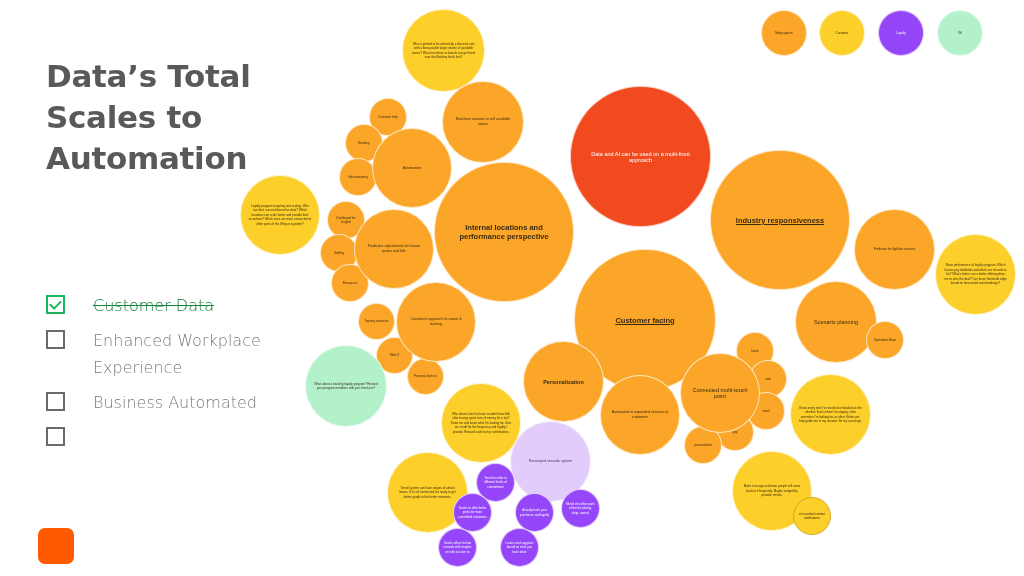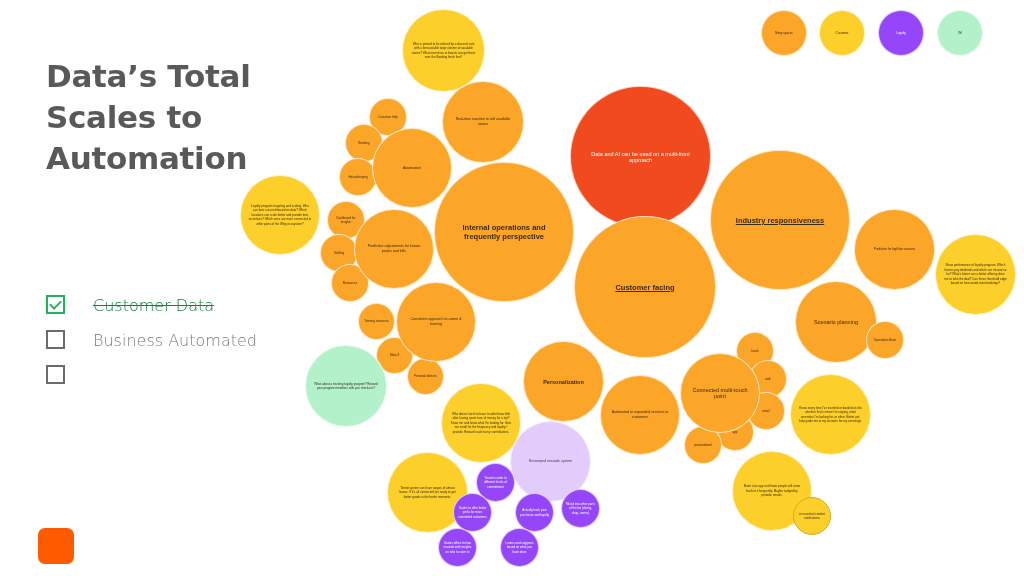--- a/index.html
+++ b/index.html
@@ -63,20 +63,24 @@
   <span>Automation</span>
 </div>
 
 <div class="checklist">
   <div class="check-item">
     <div class="check-box checked"></div>
     <div class="check-label done">Customer Data</div>
   </div>
   <div class="check-item">
     <div class="check-box"></div>
+    <div class="check-label">Enhanced Workplace Experience</div>
+  </div>
+  <div class="check-item">
+    <div class="check-box"></div>
     <div class="check-label">Business Automated</div>
   </div>
   <div class="check-item">
     <div class="check-box"></div>
   </div>
 </div>
 
 <div class="brand-square"></div>
 
 <div class="bubble c-orange fs-xs" style="left:761px;top:10px;width:46px;height:46px;">
@@ -124,21 +128,21 @@
     <span>Staffing</span>
   </div>
 <div class="bubble c-orange fs-xs" style="left:331px;top:264px;width:38px;height:38px;">
     <span>Resources</span>
   </div>
 <div class="bubble c-orange fs-s" style="left:354px;top:209px;width:80px;height:80px;">
     <span>Predictive adjustments for known peaks and lulls</span>
   </div>
 
 <div class="bubble c-orange fs-l" style="left:434px;top:162px;width:140px;height:140px;font-weight:bold;">
-    <span>Internal operations and frequently perspective</span>
+    <span>Internal locations and performance perspective</span>
   </div>
 
 <div class="bubble c-orange fs-xs" style="left:358px;top:303px;width:37px;height:37px;">
     <span>Training resources</span>
   </div>
 <div class="bubble c-orange fs-xs" style="left:376px;top:337px;width:37px;height:37px;">
     <span>Meta 3</span>
   </div>
 <div class="bubble c-orange fs-xs" style="left:407px;top:358px;width:37px;height:37px;">
     <span>Personal devices</span>
@@ -166,21 +170,21 @@
     <span>Show performance of loyalty program. Which factors pay dividends and which are missed so far? What's better can a better offering drive me to take the deal? Can these threshold edge based on forecasted room bookings?</span>
   </div>
 
 <div class="bubble c-orange fs-m" style="left:795px;top:281px;width:82px;height:82px;">
     <span>Scenario planning</span>
   </div>
 <div class="bubble c-orange fs-xs" style="left:866px;top:321px;width:38px;height:38px;">
     <span>Operations Brain</span>
   </div>
 
-<div class="bubble c-orange fs-l" style="left:574px;top:216px;width:142px;height:142px;font-weight:bold;">
+<div class="bubble c-orange fs-l" style="left:574px;top:249px;width:142px;height:142px;font-weight:bold;">
     <span class="u">Customer facing</span>
   </div>
 
 <div class="bubble c-orange fs-m" style="left:523px;top:341px;width:81px;height:81px;font-weight:bold;">
     <span>Personalization</span>
   </div>
 
 <div class="bubble c-orange fs-s" style="left:600px;top:375px;width:80px;height:80px;">
     <span>Automated or expanded services to customers</span>
   </div>

